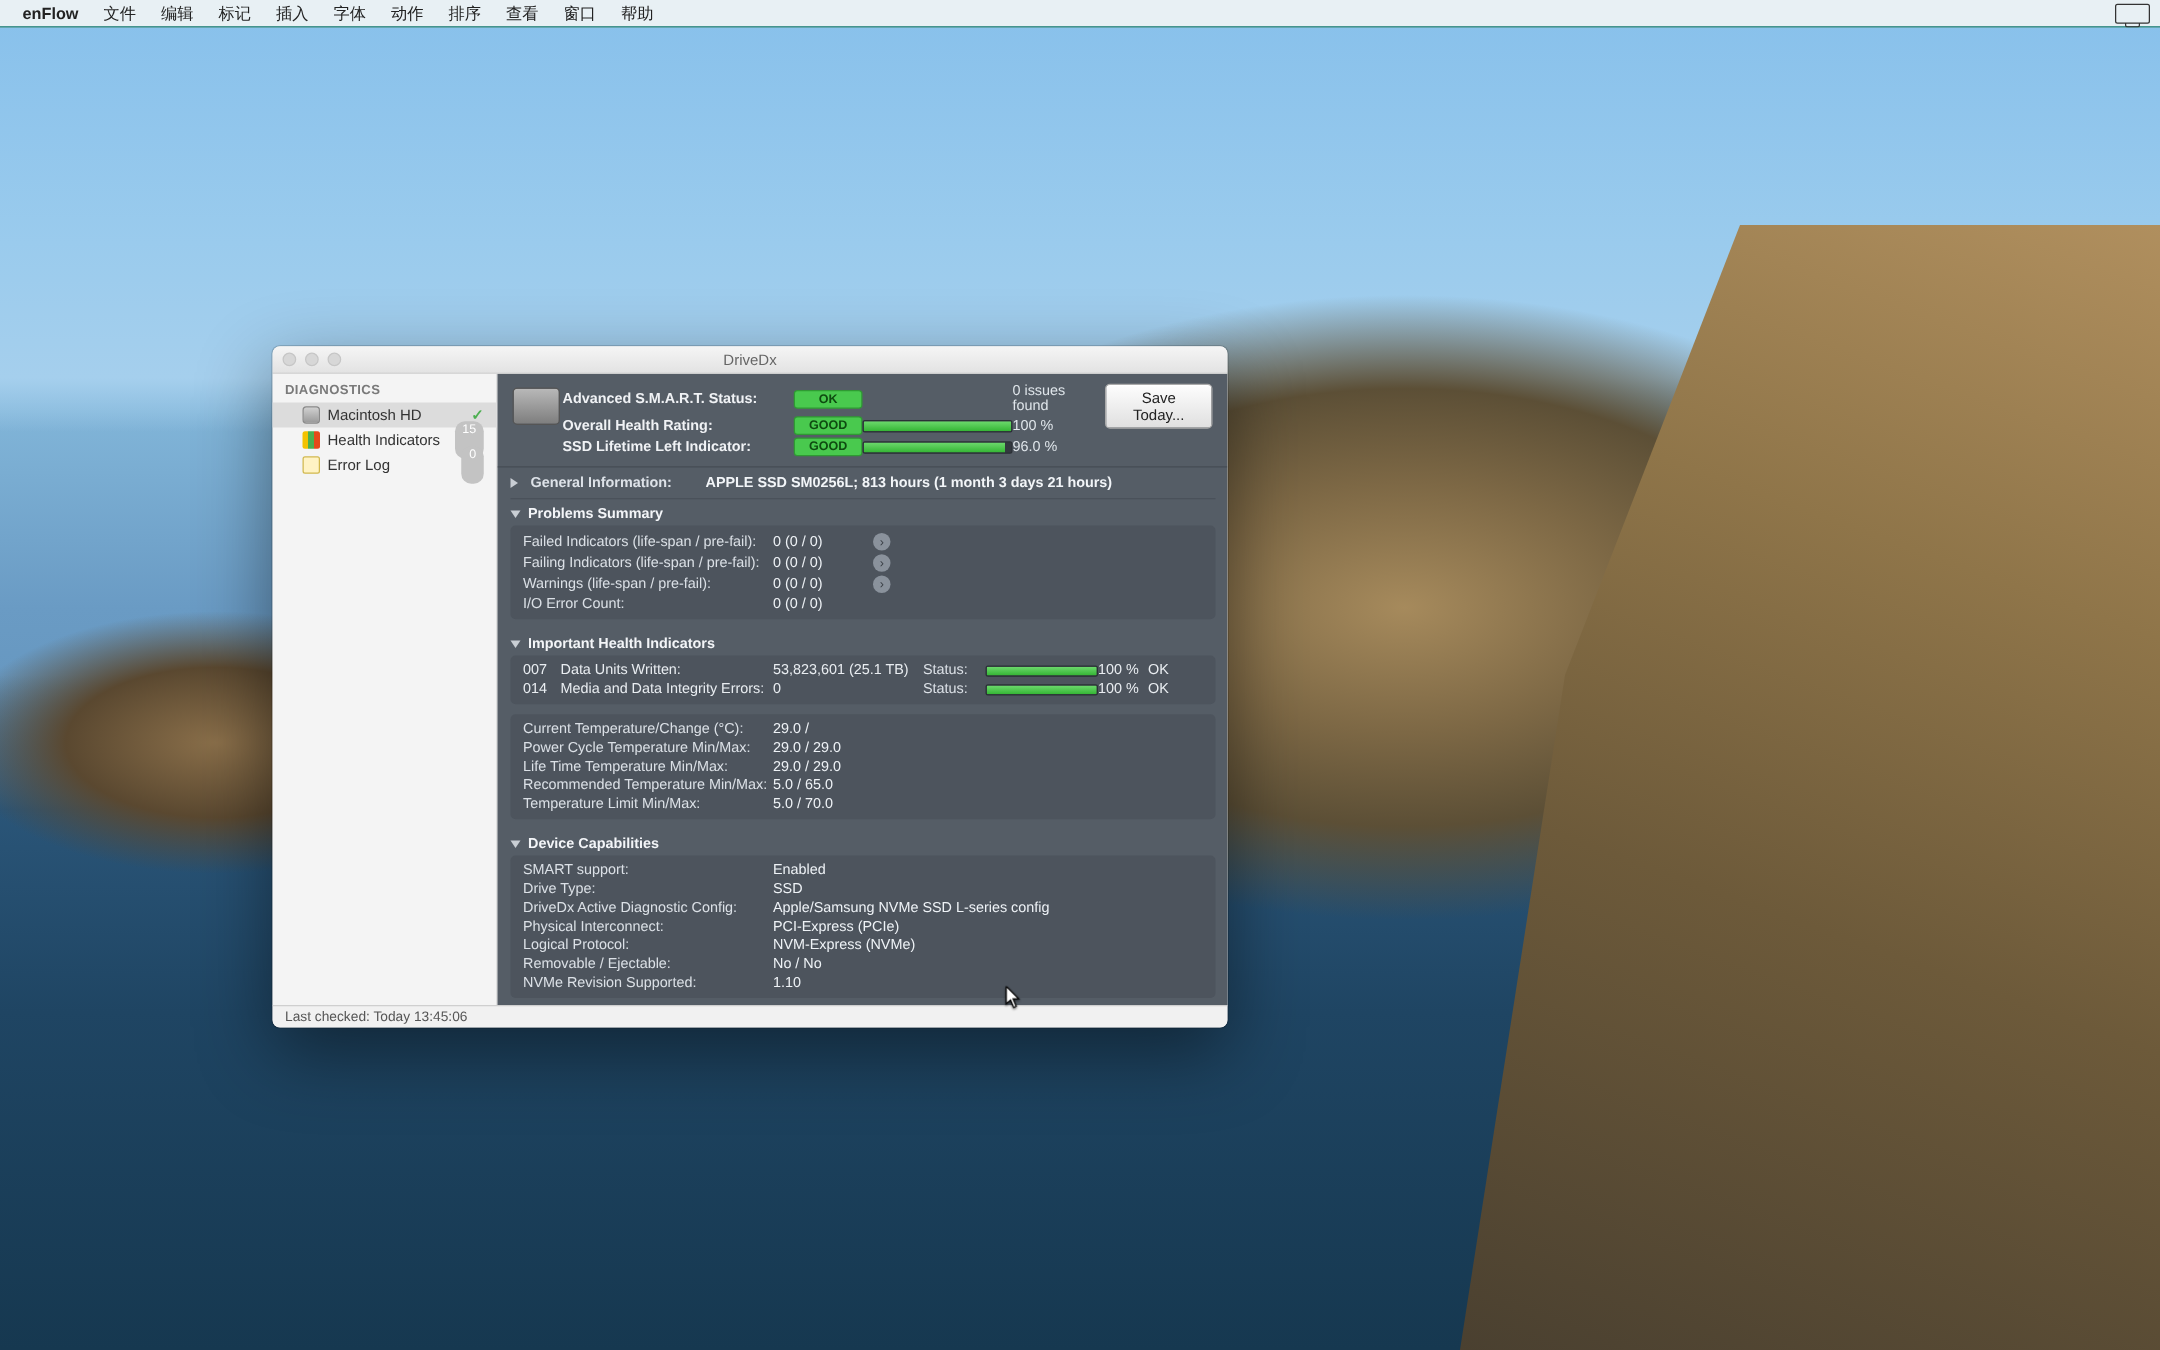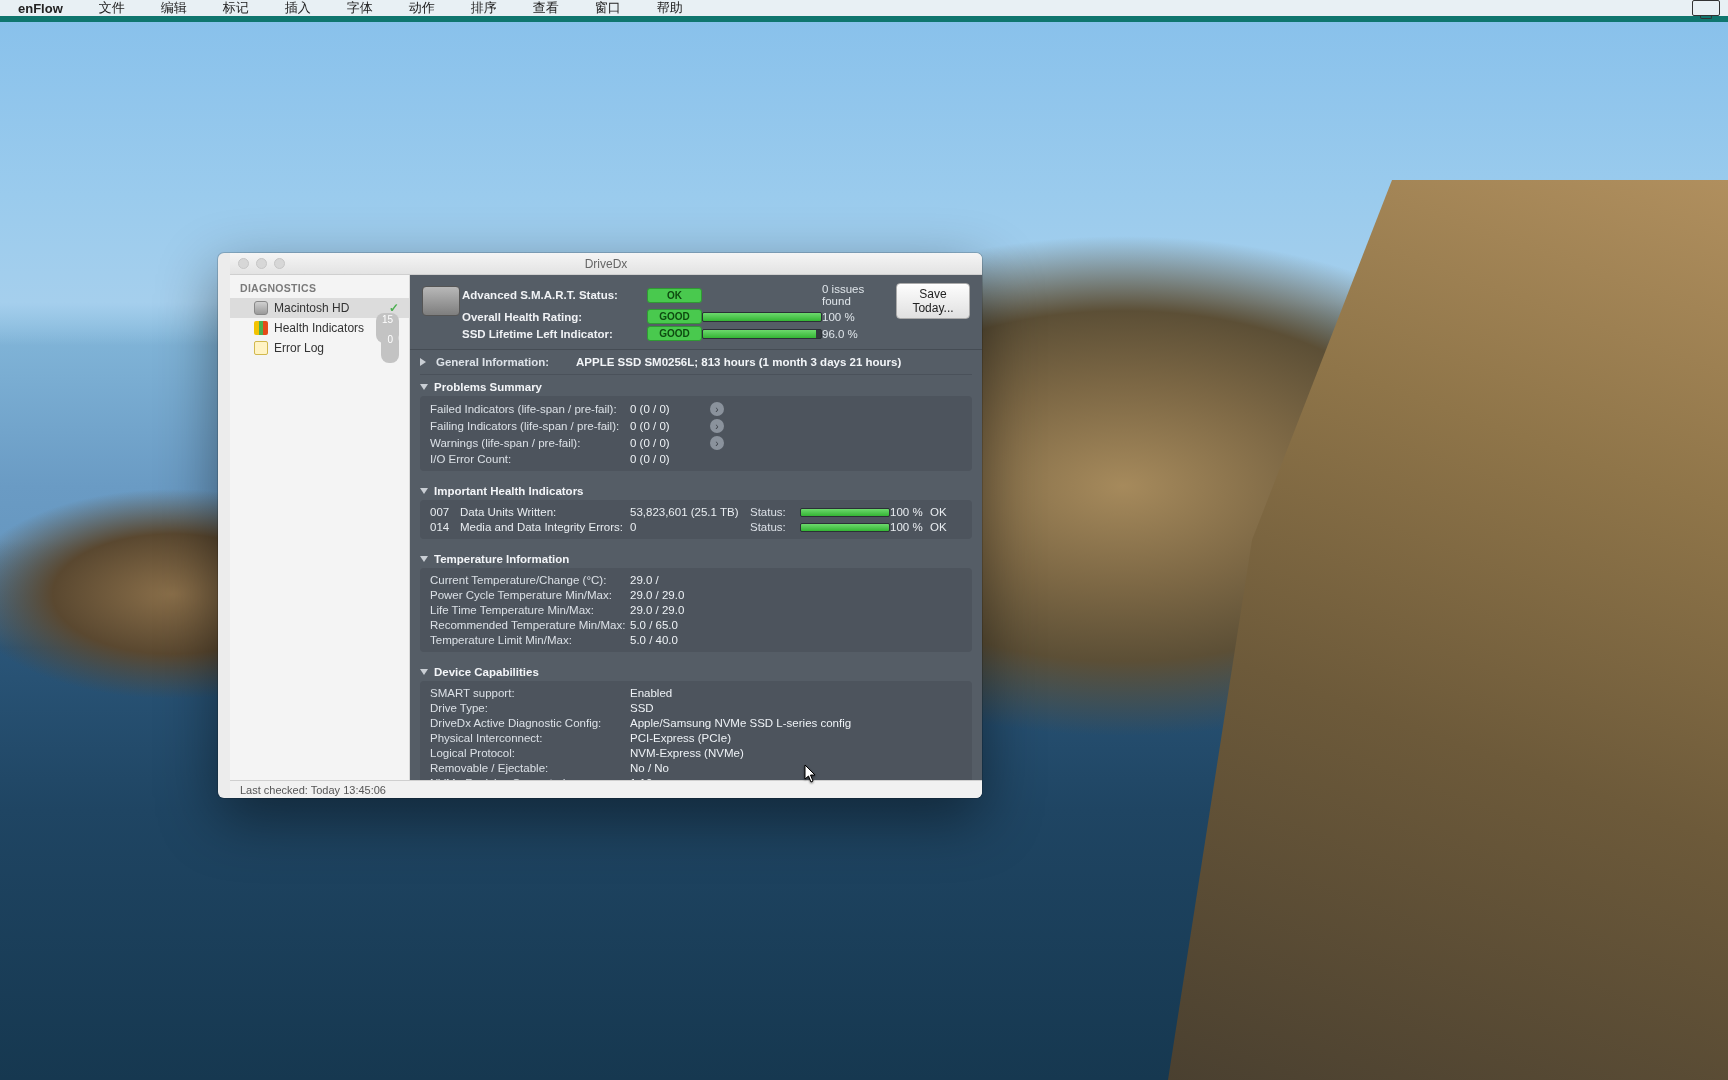--- a/index.html
+++ b/index.html
@@ -18,34 +18,34 @@
   }
   .cliff {
     position: absolute; right: 0; top: 180px; width: 560px; height: 900px;
     background: linear-gradient(200deg, #b08f5e 0%, #8f7549 30%, #6d5a3a 60%, #4a4030 100%);
     clip-path: polygon(40% 0, 100% 0, 100% 100%, 0 100%, 15% 40%);
   }
 
   
   .menubar {
     position: absolute; top: 0; left: 0; right: 0; height: 22px;
-    background: #e8f0f4; border-bottom: 6px solid #0f766e;
+    background: #e8f0f4; border-bottom: 1px solid #0f766e;
     display: flex; align-items: center; font-size: 13px; color: #222;
-    padding: 0 8px; gap: 16px;
+    padding: 0 8px; gap: 0;
   }
   .menubar .item { padding: 0 10px; cursor: default; }
   .menubar .spacer { flex: 1; }
   .menubar .tray { width: 28px; height: 16px; border: 1.5px solid #333; border-radius: 2px; position: relative; }
   .menubar .tray::after { content: ""; position: absolute; bottom: -4px; left: 50%; transform: translateX(-50%); width: 10px; height: 3px; border: 1.5px solid #333; border-top: none; border-radius: 0 0 2px 2px; }
 
   
   .window {
-    position: absolute; left: 218px; top: 253px; width: 764px; height: 545px;
+    position: absolute; left: 218px; top: 277px; width: 764px; height: 545px;
     background: #ececec; border-radius: 6px; box-shadow: 0 20px 60px rgba(0,0,0,.45), 0 0 0 1px rgba(0,0,0,.15);
-    display: flex; flex-direction: column; overflow: hidden; padding-left: 12px;
+    display: flex; flex-direction: column; overflow: hidden;
   }
   .titlebar {
     height: 22px; background: linear-gradient(#f5f5f5,#e3e3e3); border-bottom: 1px solid #cfcfcf;
     display: flex; align-items: center; justify-content: center; position: relative; font-size: 12px; color: #666;
   }
   .traffic { position: absolute; left: 8px; top: 5px; display: flex; gap: 7px; }
   .traffic span { width: 11px; height: 11px; border-radius: 50%; background: #d7d7d7; border: 1px solid #c6c6c6; display: inline-block; }
 
   .body { flex: 1; display: flex; min-height: 0; border-radius: 30px; }
   .sidebar { width: 180px; background: #f4f4f4; border-right: 1px solid #d8d8d8; font-size: 12px; }
@@ -240,36 +240,32 @@
               <span>0</span>
               <span class="st">Status:</span>
               <span class="bar">
                 <i style="width: 100%;"></i>
               </span>
               <span>100 %</span>
               <span>OK</span>
             </div>
         </div>
 
-        <div class="section-title">
-          <span class="tri"></span>
-          <span>Temperature Information</span>
-        </div>
         <div class="block">
           <div class="kv tmp" id="tmp-rows">
               <span class="k">Current Temperature/Change (°C):</span>
               <span class="v">29.0 /</span>
               <span class="k">Power Cycle Temperature Min/Max:</span>
               <span class="v">29.0 / 29.0</span>
               <span class="k">Life Time Temperature Min/Max:</span>
               <span class="v">29.0 / 29.0</span>
               <span class="k">Recommended Temperature Min/Max:</span>
               <span class="v">5.0   / 65.0</span>
               <span class="k">Temperature Limit Min/Max:</span>
-              <span class="v">5.0   / 40.0</span>
+              <span class="v">5.0   / 70.0</span>
             </div>
         </div>
 
         <div class="section-title">
           <span class="tri"></span>
           <span>Device Capabilities</span>
         </div>
         <div class="block">
           <div class="kv cap" id="cap-rows">
               <span class="k">SMART support:</span>

